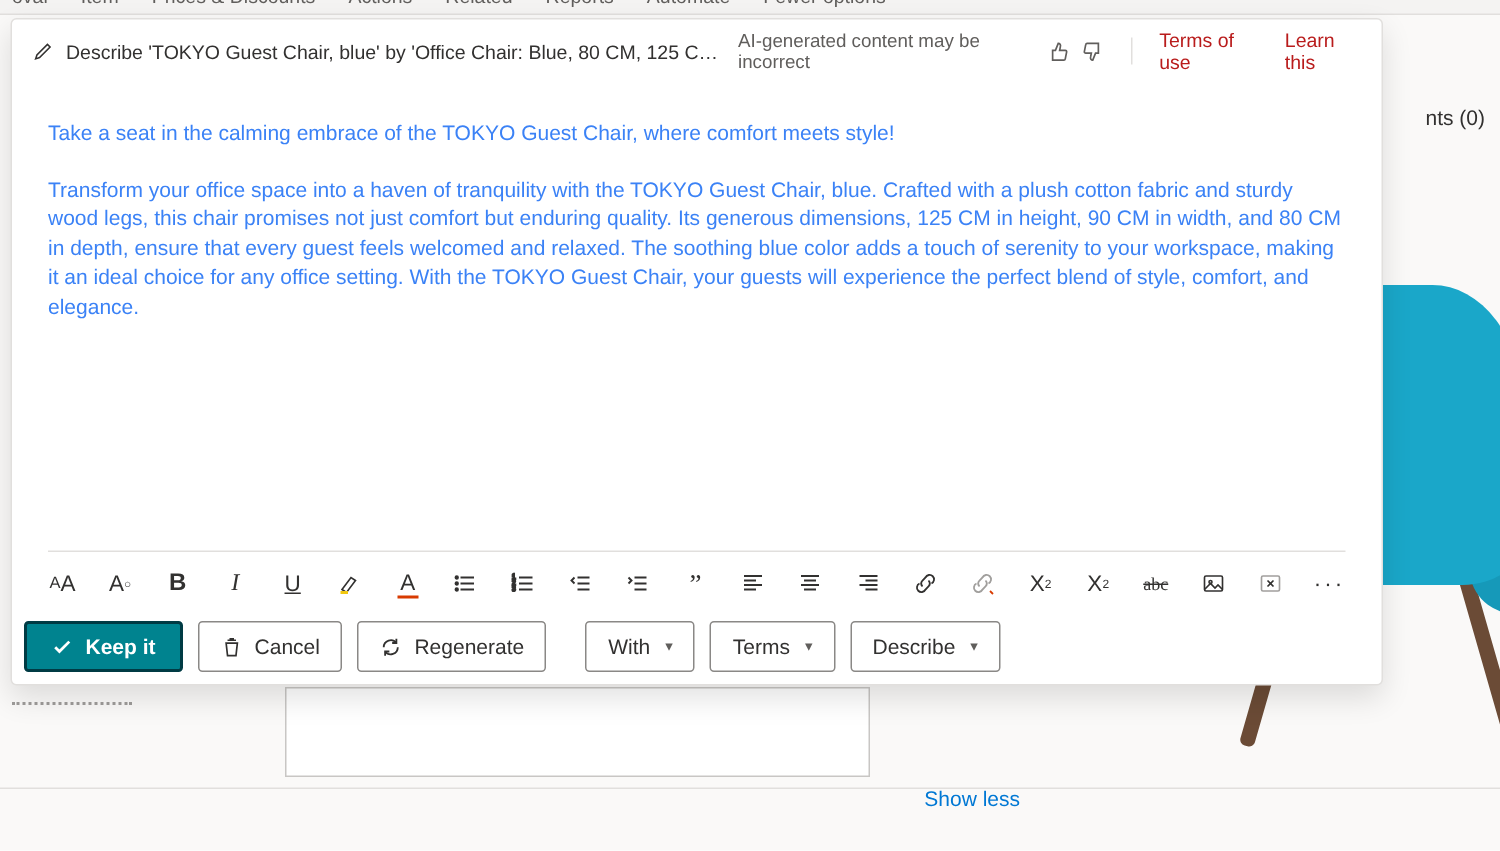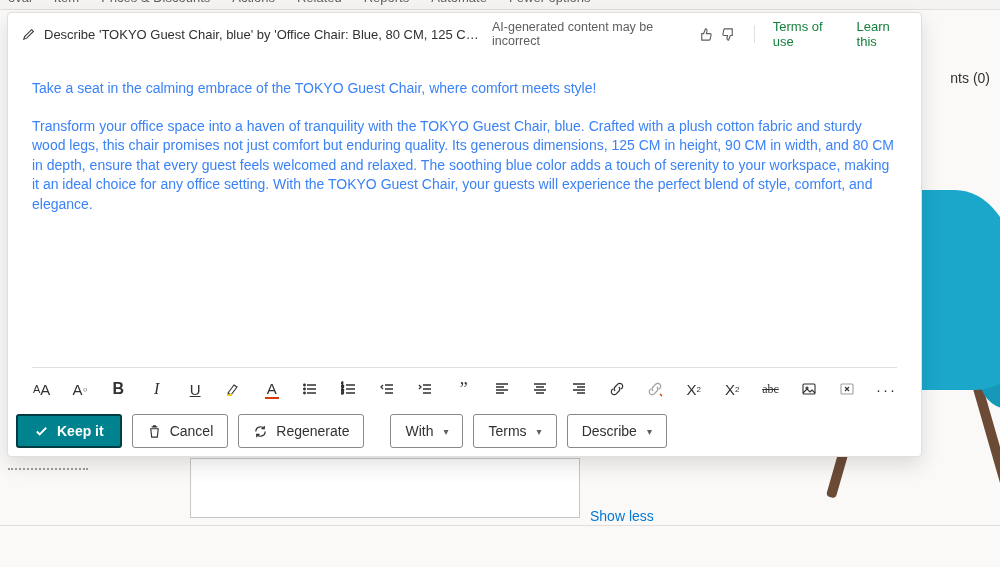--- a/index.html
+++ b/index.html
@@ -77,21 +77,21 @@
     gap: 18px;
   }
   .ai-disclaimer {
     font-size: 12.5px;
     color: #605e5c;
   }
   .feedback { display:flex; gap:8px; align-items:center; }
   .feedback svg { width:15px; height:15px; display:block; }
   .sep { width:1px; height:18px; background:#e1dfdd; }
   .header-link {
-    color: #15803d;
+    color: #b91c1c;
     font-size: 13px;
     cursor: pointer;
   }
   .modal-body {
     padding: 24px 24px 12px 24px;
     flex: 1;
     color: #3b82f6;
     font-size: 14px;
     line-height: 1.4;
   }
@@ -183,25 +183,25 @@
   }
   .content-box {
     position:absolute;
     left:190px; top:458px;
     width:390px; height:60px;
     border:1px solid #c8c6c4;
     background:#fff;
   }
   .show-less {
     position:absolute;
-    left:590px; top:508px;
+    left:590px; top:524px;
     width:90px;
     color:#0078d4;
     font-size:14px;
-    text-align:left;
+    text-align:right;
     cursor:pointer;
   }
   .hr-bottom {
     position:absolute;
     left:0; right:0; top:525px;
     border-top:1px solid #e1dfdd;
   }
   .strike { text-decoration: line-through; font-size:12px;font-family:Liberation Serif, serif; }
 </style>
 </head>

